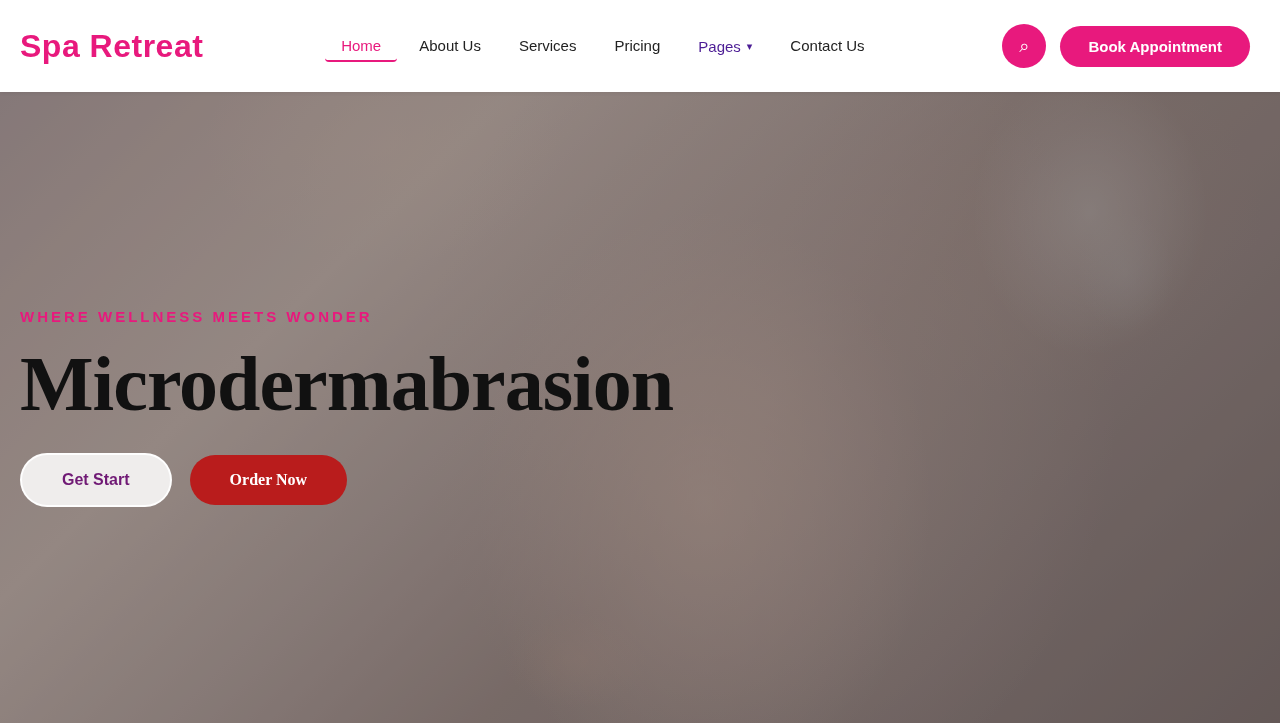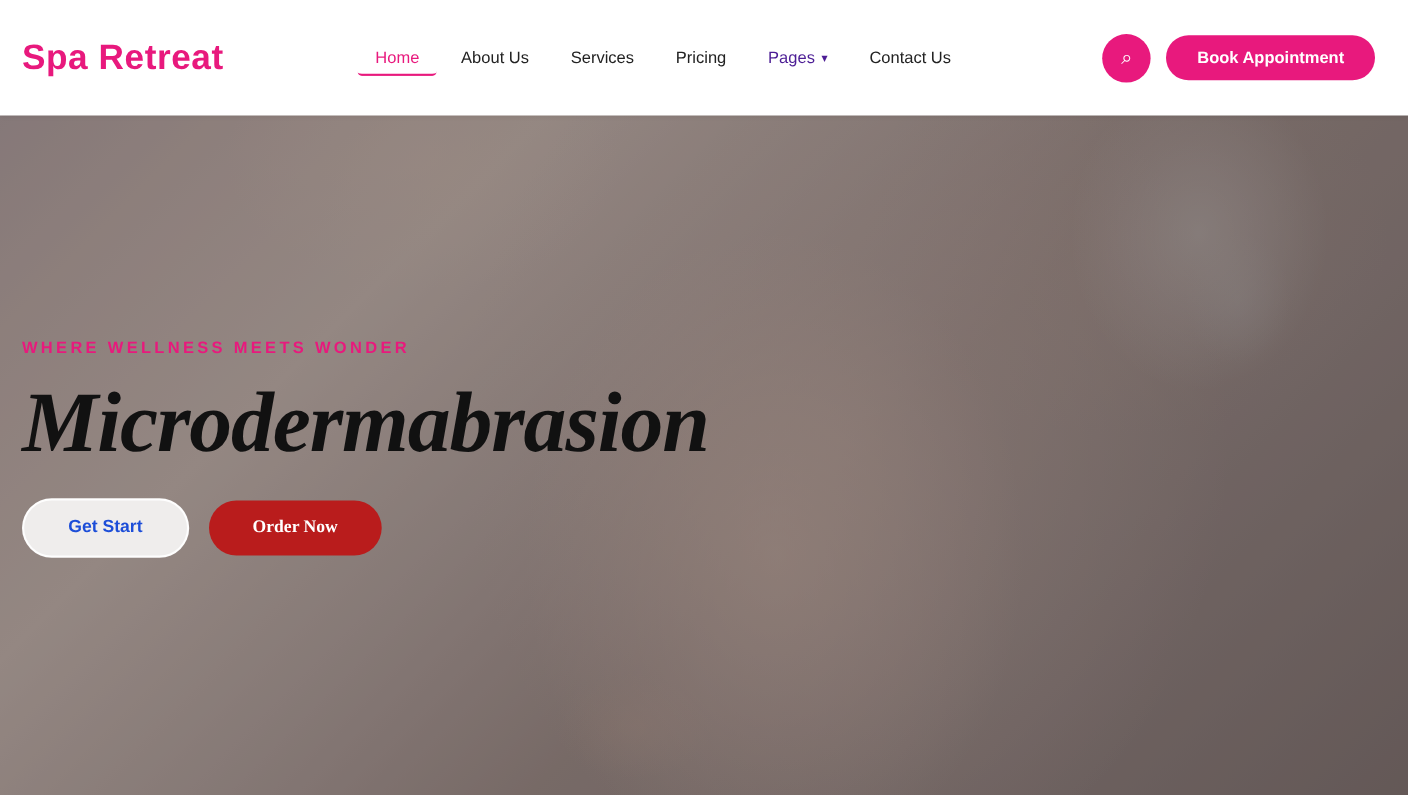--- a/index.html
+++ b/index.html
@@ -14,21 +14,21 @@
       height: 723px;
       overflow: hidden;
     }
 
     
     .navbar {
       position: absolute;
       top: 0;
       left: 0;
       width: 1280px;
-      height: 105px;
+      height: 92px;
       background: #fff;
       display: flex;
       align-items: center;
       justify-content: space-between;
       padding: 0 30px 0 20px;
       z-index: 100;
       box-shadow: 0 1px 4px rgba(0,0,0,0.07);
     }
 
     .logo {
@@ -212,41 +212,40 @@
     }
 
     .hero-title {
       font-size: 78px;
       font-weight: 800;
       color: #111;
       line-height: 1.05;
       margin-bottom: 28px;
       font-family: Georgia, 'Times New Roman', serif;
       letter-spacing: -1px;
-      font-style: italic;
     }
 
     .hero-desc {
       font-size: 17px;
       color: #111;
       max-width: 680px;
       line-height: 1.65;
       margin-bottom: 40px;
       text-align: center;
     }
 
     .hero-buttons {
       display: flex;
       gap: 18px;
       align-items: center;
     }
 
     .btn-get-start {
       background: rgba(255,255,255,0.85);
-      color: #1d4ed8;
+      color: #701a75;
       border: 2px solid rgba(255,255,255,0.9);
       border-radius: 30px;
       padding: 16px 40px;
       font-size: 16px;
       font-weight: 600;
       cursor: pointer;
     }
 
     .btn-order-now {
       background: #b91c1c;

